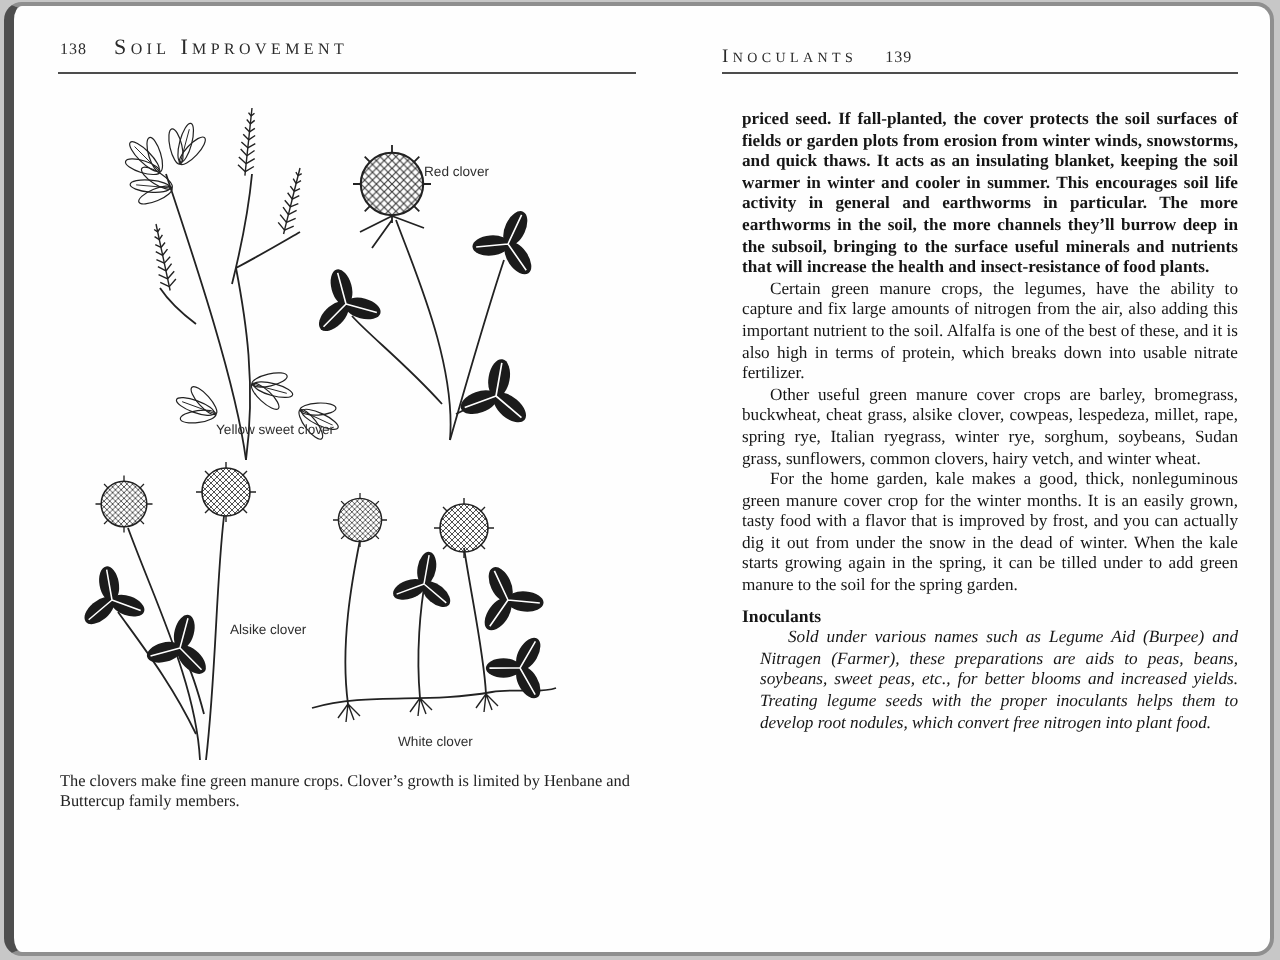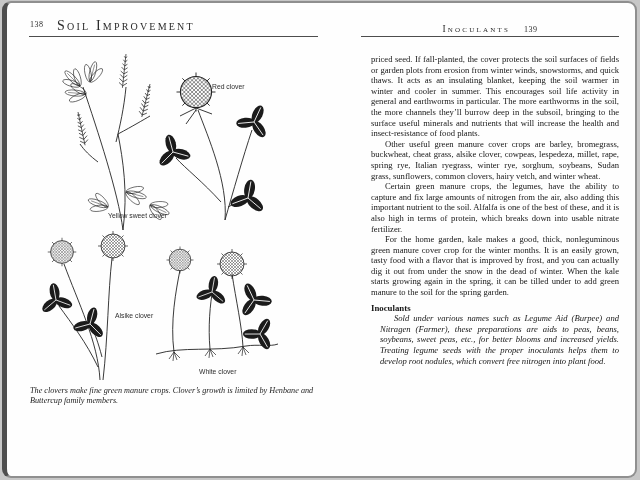--- a/index.html
+++ b/index.html
@@ -15,43 +15,43 @@
     position:absolute; left:2px; top:1px; width:635px; height:477px;
     background:#fefefe;
     border:2px solid #8f8f8f;
     border-left:5px solid #4e4e4e;
     border-radius:9px;
   }
   
   .folio { position:absolute; font-size:8px; letter-spacing:0.5px; color:#2b2b2b; }
   .folio-left { left:30px; top:20px; }
   .rhead {
-    position:absolute; font-variant:small-caps; font-size:14px;
+    position:absolute; font-variant:small-caps; font-size:11px;
     letter-spacing:2.2px; color:#2b2b2b; white-space:nowrap;
   }
   .rhead-left { left:57px; top:18px; }
-  .rhead-right-wrap { position:absolute; left:361px; top:18px; width:258px; text-align:center; white-space:nowrap; }
+  .rhead-right-wrap { position:absolute; left:361px; top:18px; width:258px; text-align:left; white-space:nowrap; }
   .rhead-right-wrap .rhead-text { font-variant:small-caps; font-size:9.5px; letter-spacing:2.2px; color:#2b2b2b; }
   .rhead-right-wrap .folio-inline { font-size:8px; letter-spacing:0.5px; margin-left:14px; color:#2b2b2b; }
   .rule { position:absolute; height:1px; background:#4d4d4d; }
   .rule-left { left:29px; top:36px; width:289px; }
   .rule-right { left:361px; top:36px; width:258px; }
   
   .body-col {
     position:absolute; left:371px; top:54px; width:248px;
     font-size:8.6px; line-height:10.6px; text-align:justify; color:#161616;
   }
   .body-col p { margin:0; text-indent:14px; }
-  .body-col p.noindent { text-indent:0; }
+  .body-col p.noindent { text-indent:0;font-weight:bold; }
   .section-head { margin:5px 0 0 0; font-weight:bold; font-size:8.8px; line-height:10.6px; }
   .section-par { margin:0; padding-left:9px; text-indent:0;font-style:italic; }
   
   .caption {
     position:absolute; left:30px; top:386px; width:298px;
-    font-style:italic; font-size:8.2px; line-height:10.2px; color:#222;
+    font-size:8.2px; line-height:10.2px; color:#222;
   }
   .plant-label {
     position:absolute; font-family:"Liberation Sans", sans-serif;
     font-size:6.8px; color:#2e2e2e; white-space:nowrap;
   }
   .lbl-red    { left:212px; top:83px; }
   .lbl-yellow { left:108px; top:212px; }
   .lbl-alsike { left:115px; top:312px; }
   .lbl-white  { left:199px; top:368px; }
   svg.illo { position:absolute; left:28px; top:42px; }
@@ -157,19 +157,19 @@
 
   <span class="plant-label lbl-red">Red clover</span>
   <span class="plant-label lbl-yellow">Yellow sweet clover</span>
   <span class="plant-label lbl-alsike">Alsike clover</span>
   <span class="plant-label lbl-white">White clover</span>
 
   <div class="caption">The clovers make fine green manure crops. Clover’s growth is limited by Henbane and Buttercup family members.</div>
 
   <div class="body-col">
     <p class="noindent">priced seed. If fall-planted, the cover protects the soil surfaces of fields or garden plots from erosion from winter winds, snowstorms, and quick thaws. It acts as an insulating blanket, keeping the soil warmer in winter and cooler in summer. This encourages soil life activity in general and earthworms in particular. The more earthworms in the soil, the more channels they’ll burrow deep in the subsoil, bringing to the surface useful minerals and nutrients that will increase the health and insect-resistance of food plants.</p>
+    <p>Certain green manure crops, the legumes, have the ability to capture and fix large amounts of nitrogen from the air, also adding this important nutrient to the soil. Alfalfa is one of the best of these, and it is also high in terms of protein, which breaks down into usable nitrate fertilizer.</p>
     <p>Other useful green manure cover crops are barley, bromegrass, buckwheat, cheat grass, alsike clover, cowpeas, lespedeza, millet, rape, spring rye, Italian ryegrass, winter rye, sorghum, soybeans, Sudan grass, sunflowers, common clovers, hairy vetch, and winter wheat.</p>
-    <p>Certain green manure crops, the legumes, have the ability to capture and fix large amounts of nitrogen from the air, also adding this important nutrient to the soil. Alfalfa is one of the best of these, and it is also high in terms of protein, which breaks down into usable nitrate fertilizer.</p>
     <p>For the home garden, kale makes a good, thick, nonleguminous green manure cover crop for the winter months. It is an easily grown, tasty food with a flavor that is improved by frost, and you can actually dig it out from under the snow in the dead of winter. When the kale starts growing again in the spring, it can be tilled under to add green manure to the soil for the spring garden.</p>
     <h3 class="section-head">Inoculants</h3>
     <p class="section-par">Sold under various names such as Legume Aid (Burpee) and Nitragen (Farmer), these preparations are aids to peas, beans, soybeans, sweet peas, etc., for better blooms and increased yields. Treating legume seeds with the proper inoculants helps them to develop root nodules, which convert free nitrogen into plant food.</p>
   </div>
 </div>
 
 </body></html>

